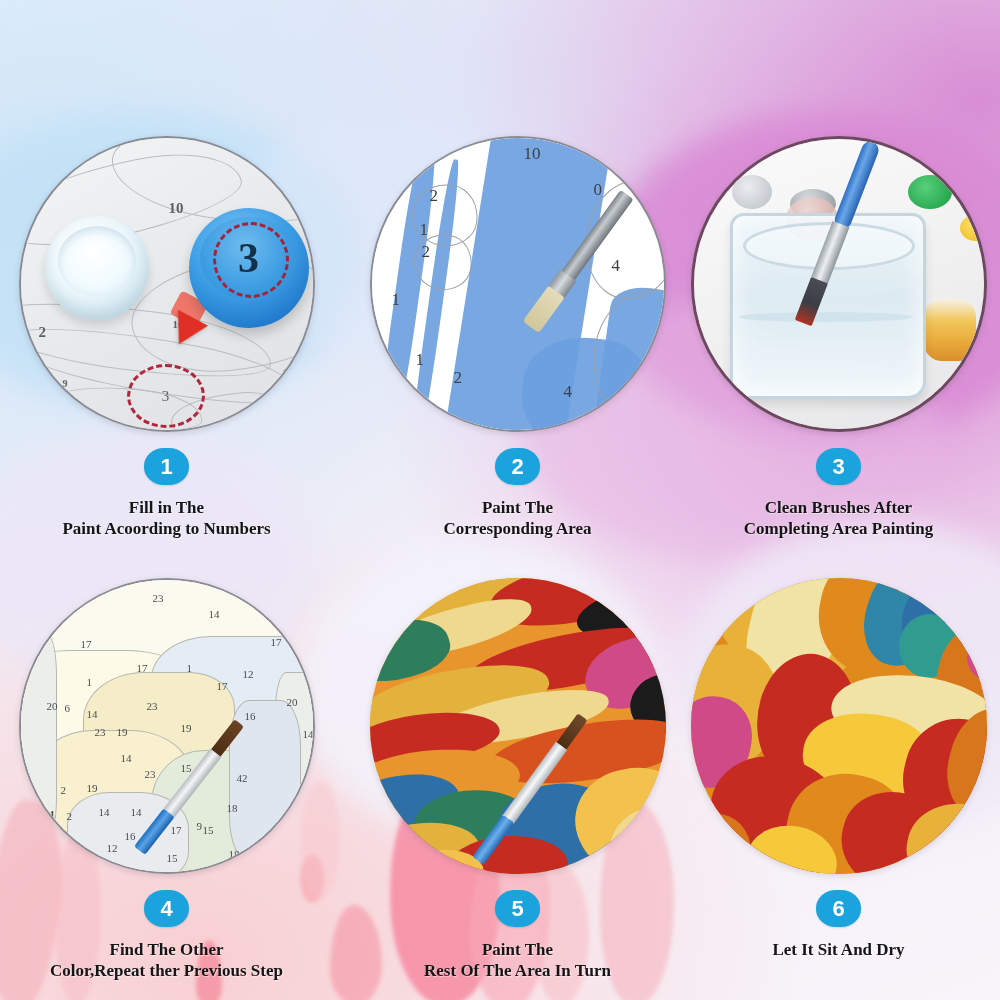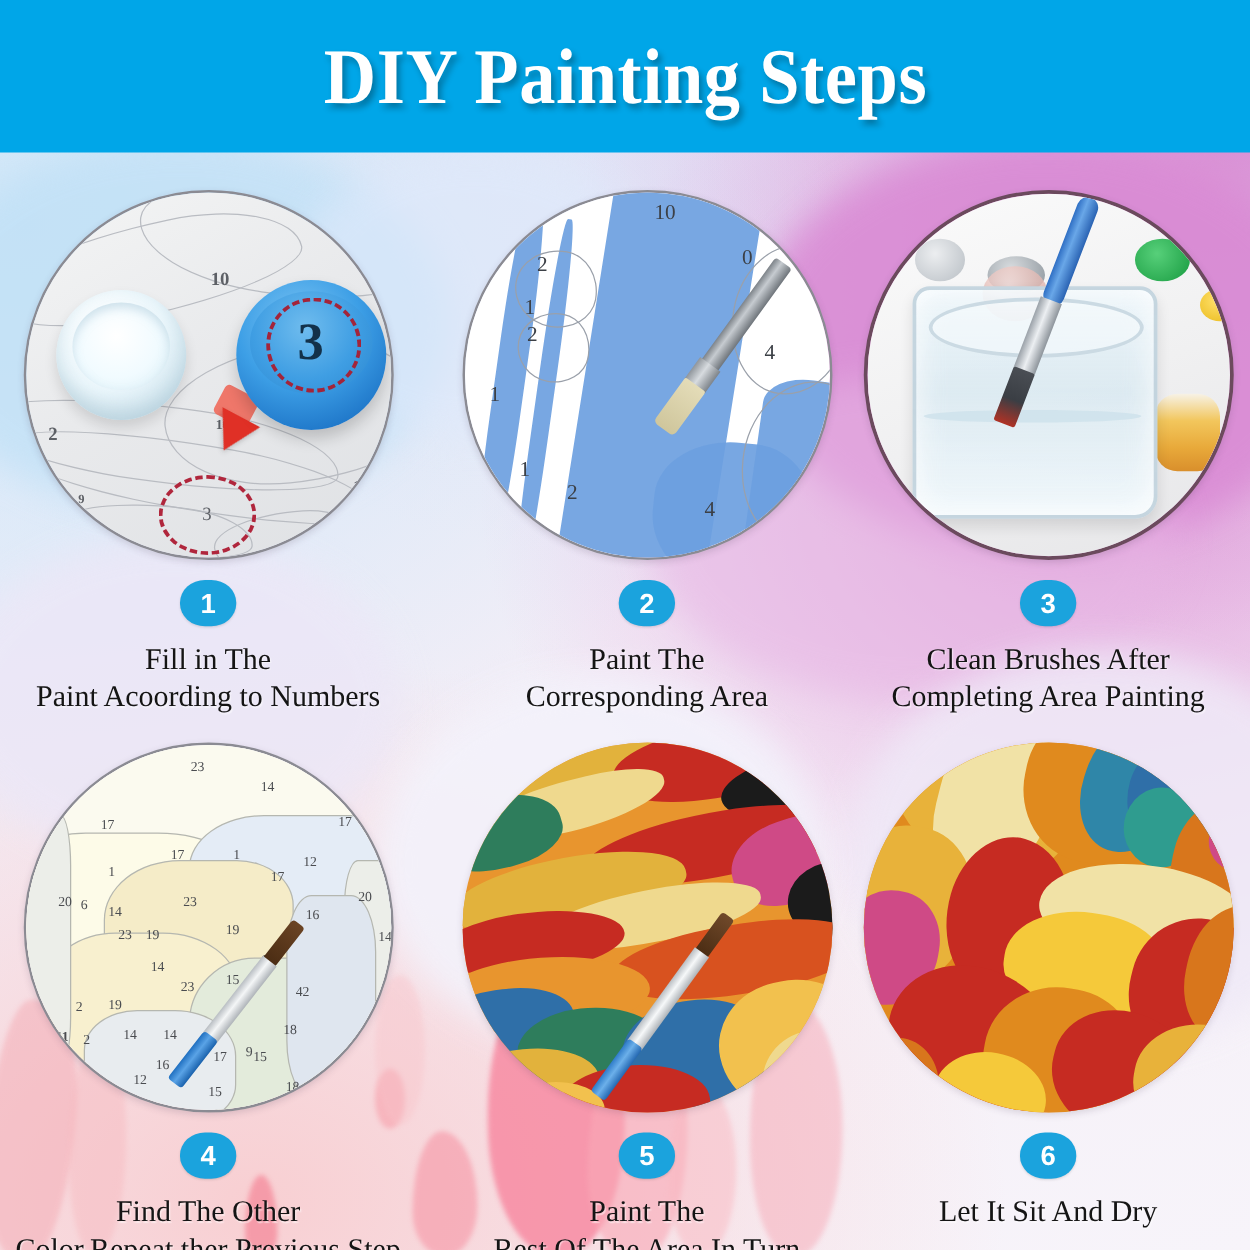--- a/index.html
+++ b/index.html
@@ -63,41 +63,41 @@
 
   
   .grid{position:absolute;left:0;top:122px;width:1000px;height:878px;}
   .cell{position:absolute;width:333px;}
   .r1{top:14px;}
   .r2{top:456px;}
   .c1{left:0px;}
   .c2{left:351px;}
   .c3{left:672px;}
 
-  .circle-wrap{position:relative;width:296px;height:296px;margin:16px auto;}
+  .circle-wrap{position:relative;width:296px;height:296px;margin:0 auto;}
   .circle{
     position:absolute;inset:0;border-radius:50%;overflow:hidden;
     box-shadow:0 2px 6px rgba(80,60,90,.18);
   }
   .circle.ring-grey{border:2px solid #8b8b93;}
   .circle.ring-plum{border:3px solid #6b4a5d;}
 
   .badge{
     width:45px;height:37px;border-radius:20px/18px;
     background:#1ba3dd;
     margin:16px auto 0 auto;
     color:#fff;font-family:"Liberation Sans",sans-serif;font-weight:700;
     font-size:22px;line-height:37px;text-align:center;
     box-shadow:0 1px 2px rgba(0,0,0,.12);
   }
   .caption{
     margin-top:12px;text-align:center;
     color:#151515;
     font-family:"Liberation Serif", serif;
-    font-weight:400;font-size:24px;line-height:1.26;
+    font-weight:700;font-size:17px;line-height:1.26;
     text-shadow:1px 1px 1px rgba(255,255,255,.55);
     white-space:pre-line;
   }
 
   
   .a1{position:absolute;inset:0;background:linear-gradient(150deg,#f4f5f5 0%,#e9eaec 45%,#dfe1e4 100%);}
   .a1 .canvasline{position:absolute;border:1.2px solid #b9bcc2;border-radius:60% 40% 55% 45%/50% 60% 40% 50%;}
   .a1 .cl1{left:-30px;top:26px;width:250px;height:70px;transform:rotate(-12deg);}
   .a1 .cl2{left:90px;top:-10px;width:230px;height:90px;transform:rotate(8deg);}
   .a1 .cl3{left:-40px;top:170px;width:290px;height:60px;transform:rotate(8deg);}
@@ -268,23 +268,20 @@
       <div class="stroke sC"></div>
     <div class="stroke sD"></div>
       <div class="stroke sE"></div>
       <div class="stroke sF"></div>
     <div class="stroke sG"></div>
       <div class="stroke sH"></div>
       <div class="stroke sI"></div>
     <div class="stroke sJ"></div>
   </div>
 
-  <div class="banner">
-    <div class="banner-title">DIY Painting Steps</div>
-  </div>
 
   <div class="grid">
 
     <div class="cell r1 c1">
       <div class="circle-wrap">
         <div class="circle ring-grey">
           <div class="a1">
             <div class="canvasline cl1"></div>
               <div class="canvasline cl2"></div>
             <div class="canvasline cl3"></div>

